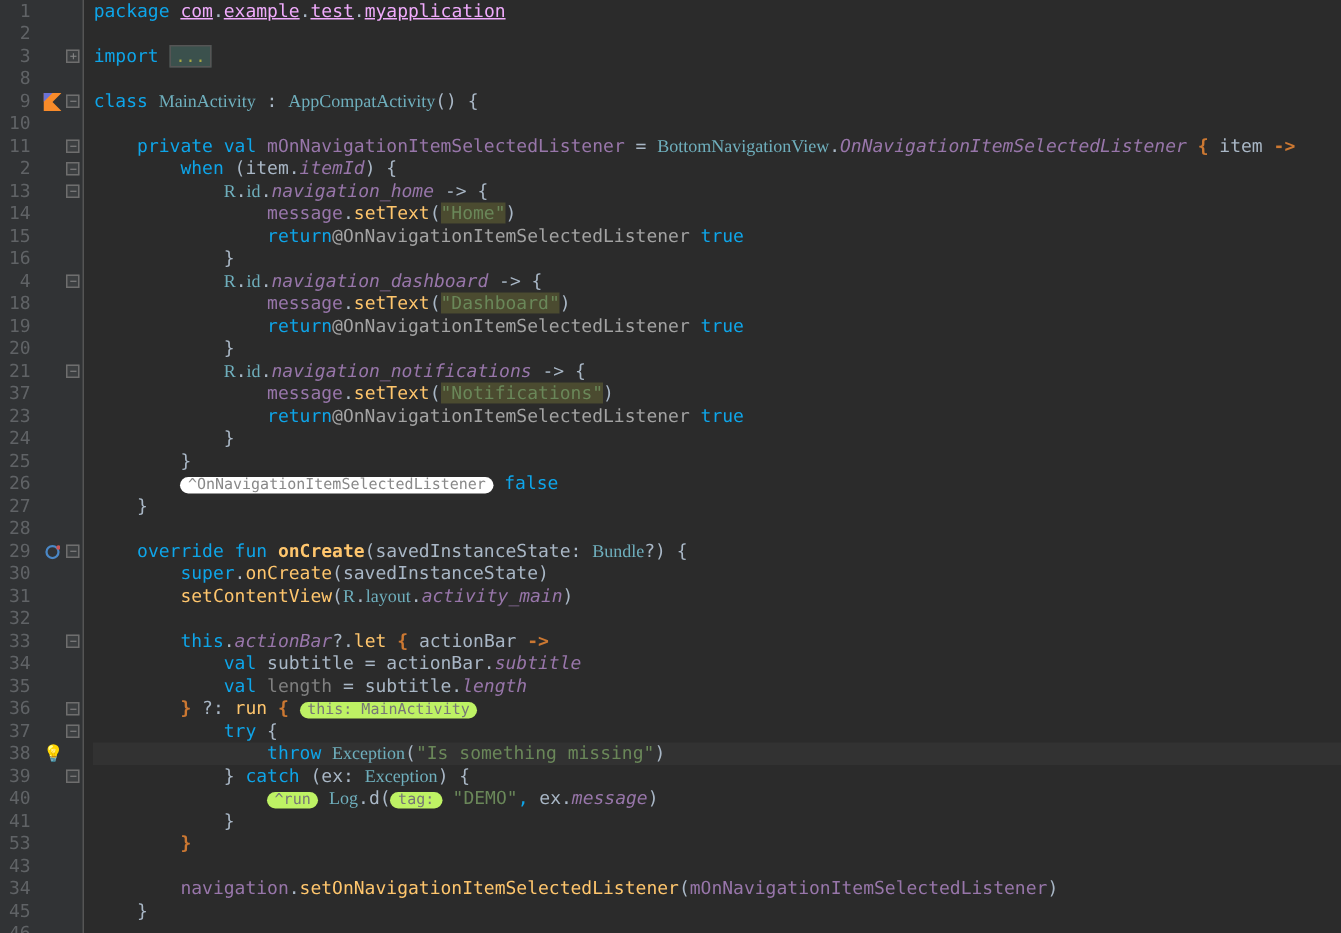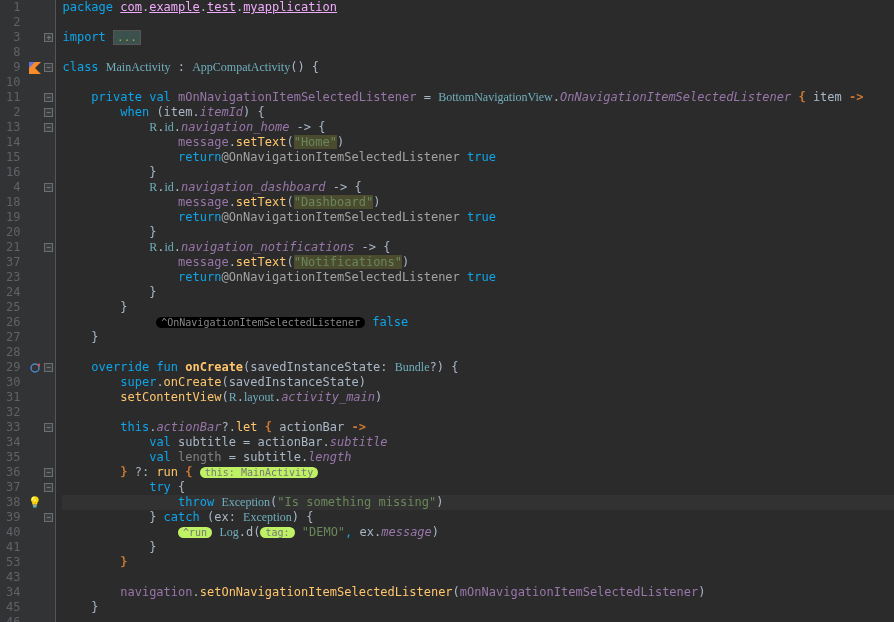--- a/index.html
+++ b/index.html
@@ -74,21 +74,21 @@
 .c-dim { color: #808080; }
 .c-cls { color: #6fafbd; font-family: Liberation Serif, serif; }
 .c-fn { color: #ffc66d; }
 .c-fnb { color: #ffc66d; font-weight: bold; }
 .c-id { color: #9876aa; }
 .c-it { color: #9876aa; font-style: italic; }
 .c-str { color: #6a8759; }
 .c-str-hl { color: #6a8759; background: #4b4b30; }
 .c-op { color: #a9b7c6; }
 .c-lbl { color: #a3a3a3; font-weight: normal; text-align: center; }
-.c-ann { background: #000000; color: #888; border-radius: 8px; padding: 0 5px; font-size: 10px; margin-left: 36px; }
+.c-ann { background: #ffffff; color: #888; border-radius: 8px; padding: 0 5px; font-size: 10px; }
 .c-ann2 { background: #bef264; color: #777; border-radius: 8px; padding: 0 5px; font-size: 10px; }
 .fold-box { background: #3b514d; color: #a9a945; padding: 0 3px; border: 1px solid #555; font-size: 11px; }
 </style>
 </head>
 <body>
 
 <div class="editor">
   <div class="gutter">
     <div class="line-numbers" id="ln">
         <div>1</div>

